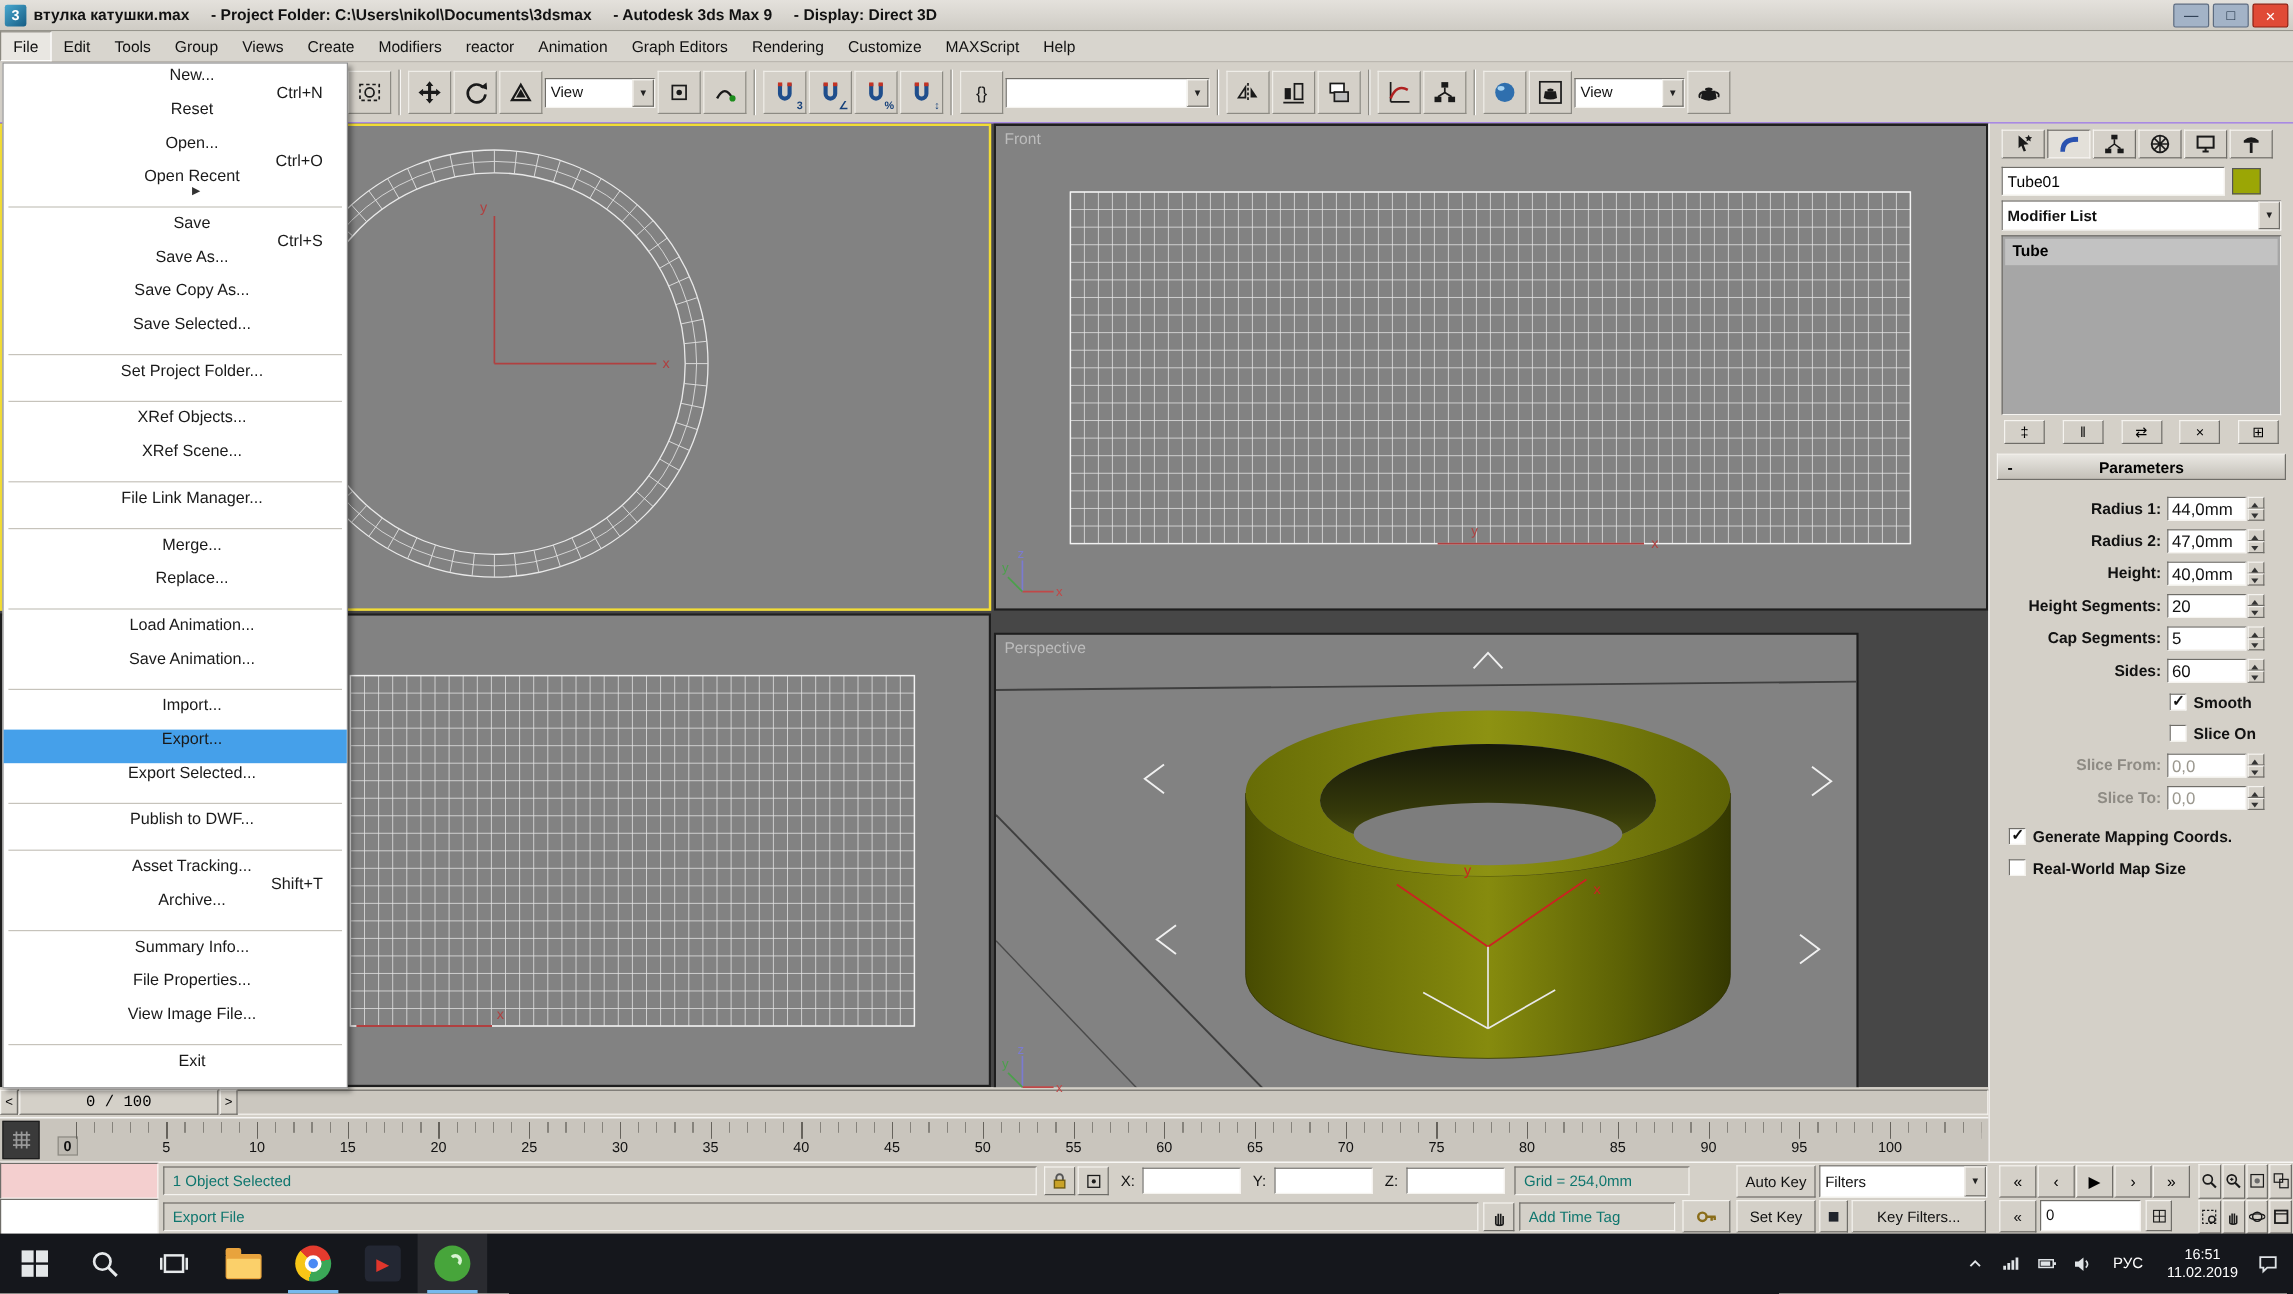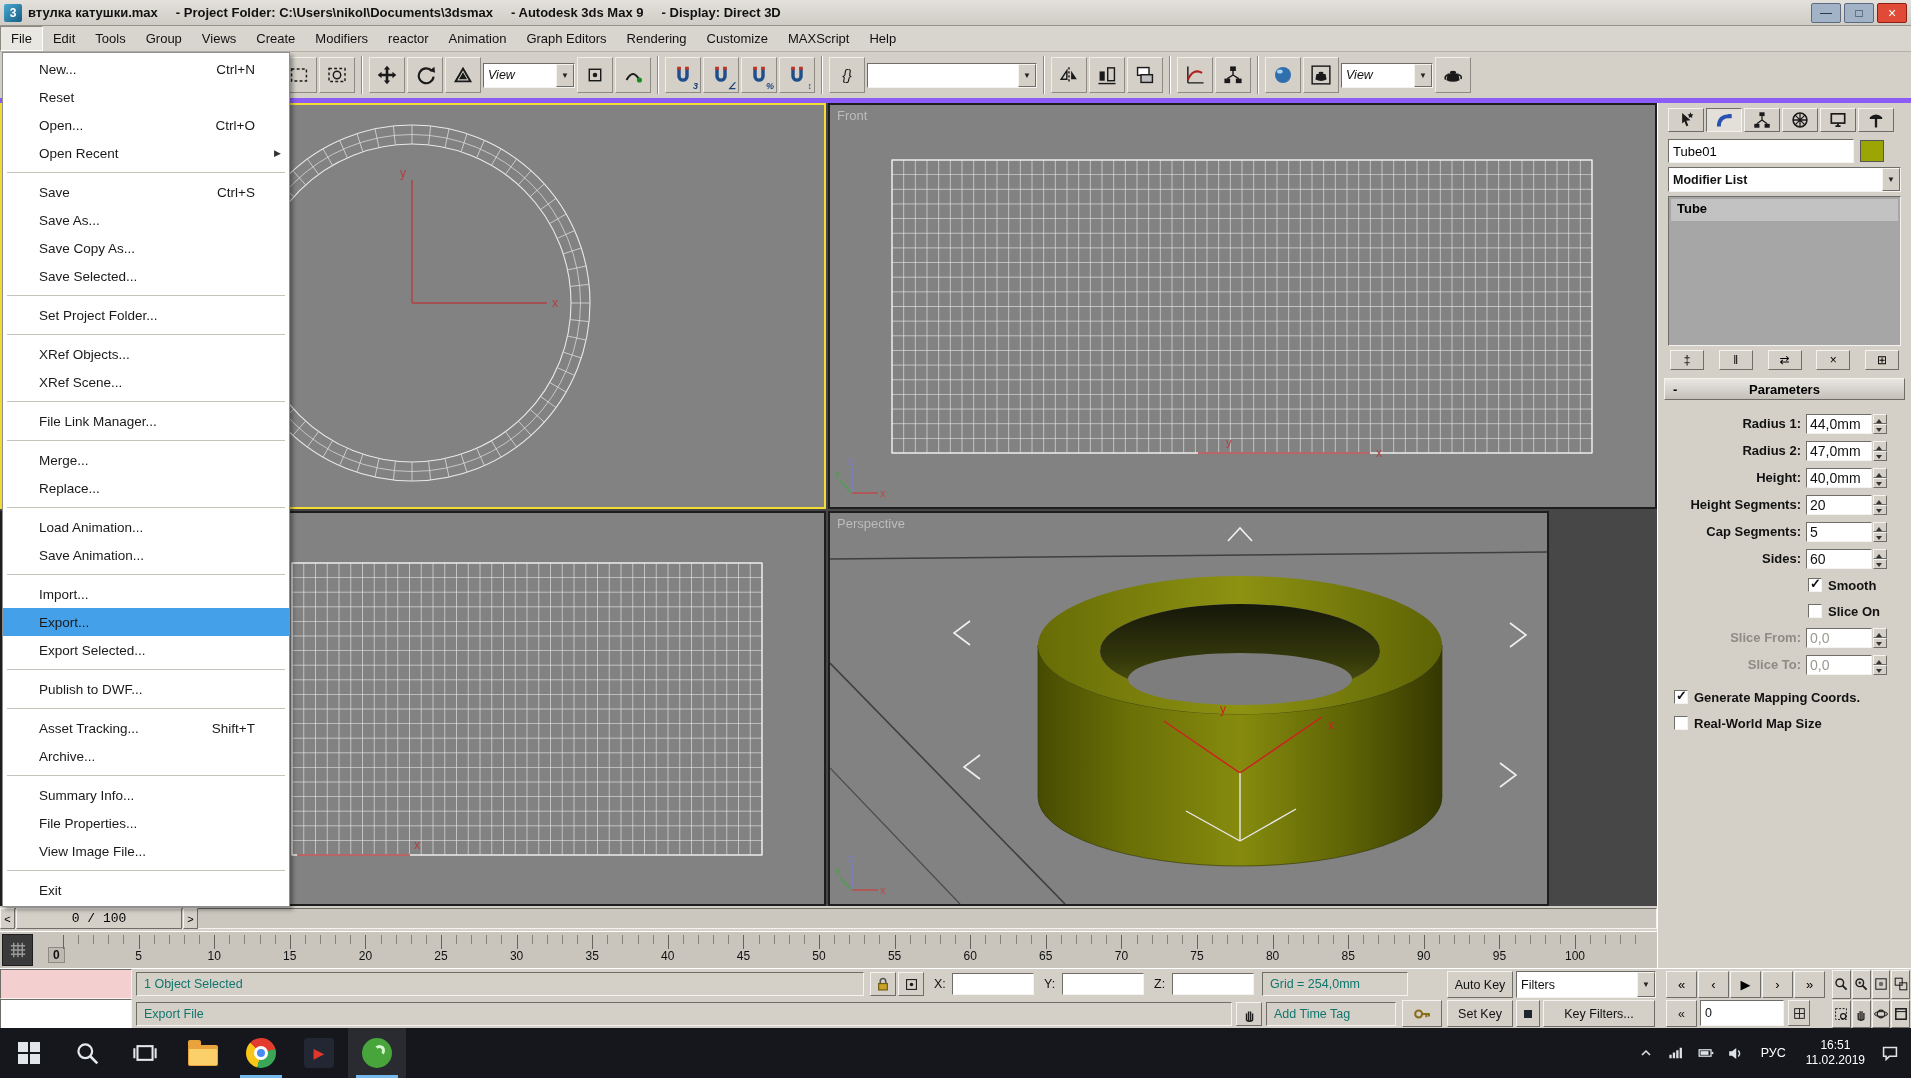--- a/index.html
+++ b/index.html
@@ -11,42 +11,42 @@
   #titlebar{position:absolute;left:0;top:0;width:100%;height:26px;background:linear-gradient(#e4e1dc,#cfccc5);border-bottom:1px solid #96948c;display:flex;align-items:center;padding:0 4px;}
   .title-icon{width:18px;height:18px;background:linear-gradient(135deg,#49a8cf,#165d85);color:#fff;font-size:12px;font-weight:bold;display:flex;align-items:center;justify-content:center;margin-right:6px;border-radius:2px;}
   .title-text{font-size:13px;font-weight:bold;color:#111;white-space:pre;overflow:hidden;flex:1;}
   .win-btn{width:30px;height:20px;margin-left:3px;display:flex;align-items:center;justify-content:center;font-size:12px;border-radius:2px;border:1px solid #5c6b80;background:#a3b3c7;color:#16273c;}
   .win-btn.close{background:#e04a36;border-color:#8e2013;color:#fff;font-size:14px;}
   
   #menubar{position:absolute;left:0;top:26px;width:100%;height:26px;background:#d8d5ce;display:flex;align-items:stretch;border-bottom:1px solid #b3b0a8;}
   .mb-item{padding:0 10px;font-size:13px;line-height:25px;color:#111;}
   .mb-item.open{background:#e9e7e2;border:1px solid;border-color:#8a887f #fff #fff #8a887f;line-height:23px;}
   
-  #toolbar{position:absolute;left:0;top:52px;width:100%;height:51px;background:#d4d0c8;border-bottom:5px solid #8b5cf6;display:flex;align-items:center;padding-left:111px;gap:2px;font-style:italic;}
+  #toolbar{position:absolute;left:0;top:52px;width:100%;height:51px;background:#d4d0c8;border-bottom:1px solid #8b5cf6;display:flex;align-items:center;padding-left:82px;gap:2px;}
   .tb-btn{width:36px;height:36px;display:flex;align-items:center;justify-content:center;position:relative;border:1px solid;border-color:#efede8 #8c8a83 #8c8a83 #efede8;background:#d4d0c8;}
   .tb-btn.pressed{border-color:#8c8a83 #efede8 #efede8 #8c8a83;background:#e8e4b8;}
   .tb-badge{position:absolute;right:2px;bottom:1px;font-size:9px;font-weight:bold;color:#15407a;}
   .tb-sep{width:2px;height:38px;margin:0 4px;border-left:1px solid #8c8a83;border-right:1px solid #fff;}
   .tb-combo{height:25px;width:92px;background:#fff;border:1px solid;border-color:#6f6d68 #f5f3ef #f5f3ef #6f6d68;display:flex;align-items:center;}
   .tb-combo.wide{width:170px;}
   .cmb-val{flex:1;font-size:12.5px;padding-left:4px;color:#111;}
   .cmb-btn{width:18px;height:100%;background:#d4d0c8;border:1px solid;border-color:#f5f3ef #6f6d68 #6f6d68 #f5f3ef;font-size:8px;display:flex;align-items:center;justify-content:center;color:#222;}
   
   #viewports{position:absolute;left:0;top:103px;width:1657px;height:803px;background:#474747;}
   .vp{position:absolute;background:#828282;border:2px solid #1e1e1e;overflow:hidden;}
   .vp.active{border-color:#f2dc35;}
   #vp-tl{left:0;top:0;width:826px;height:406px;}
   #vp-tr{left:828px;top:0;width:829px;height:406px;}
   #vp-bl{left:0;top:408px;width:826px;height:395px;}
-  #vp-br{left:828px;top:408px;width:721px;height:395px;}
+  #vp-br{left:828px;top:424px;width:721px;height:395px;}
   .vp-label{position:absolute;top:3px;left:7px;color:#bcbcbc;font-size:13px;z-index:2;}
   .vp-tripod{position:absolute;left:4px;bottom:2px;z-index:2;}
   
   #filemenu{position:absolute;left:2px;top:52px;width:288px;background:#fff;border:1px solid #8f8f8f;box-shadow:3px 3px 4px rgba(0,0,0,.35);z-index:60;padding:2px 0;}
-  .menu-item{height:28px;display:flex;align-items:center;padding:0 8px 0 36px;font-size:13.5px;color:#1a1a1a;position:relative;}
+  .menu-item{height:28px;display:flex;align-items:center;padding:0 8px 0 36px;font-size:13.5px;color:#1a1a1a;position:relative;flex-direction:column;}
   .menu-item.highlight{background:#45a0ea;}
   .menu-item.sep{height:0;padding:0;margin:5px 4px;border-top:1px solid #c6c3bb;overflow:hidden;}
   .mi-shortcut{margin-left:auto;padding-right:12px;color:#1a1a1a;}
   .mi-arrow{width:14px;font-size:9px;color:#333;text-align:right;}
   
   #cmdpanel{position:absolute;left:1657px;top:103px;width:254px;height:865px;background:#d4d0c8;border-left:1px solid #fff;font-size:13px;}
   .cp-tabs{height:29px;display:flex;align-items:flex-end;gap:2px;padding:3px 0 0 10px;}
   .cp-tab{width:36px;height:24px;display:flex;align-items:center;justify-content:center;border:1px solid;border-color:#f5f3ef #6f6d68 #6f6d68 #f5f3ef;background:#d4d0c8;}
   .cp-tab.active{border-color:#6f6d68 #f5f3ef #f5f3ef #6f6d68;background:#e3e0d9;}
   .cp-name-row{display:flex;align-items:center;gap:6px;margin:7px 10px 4px 10px;}

